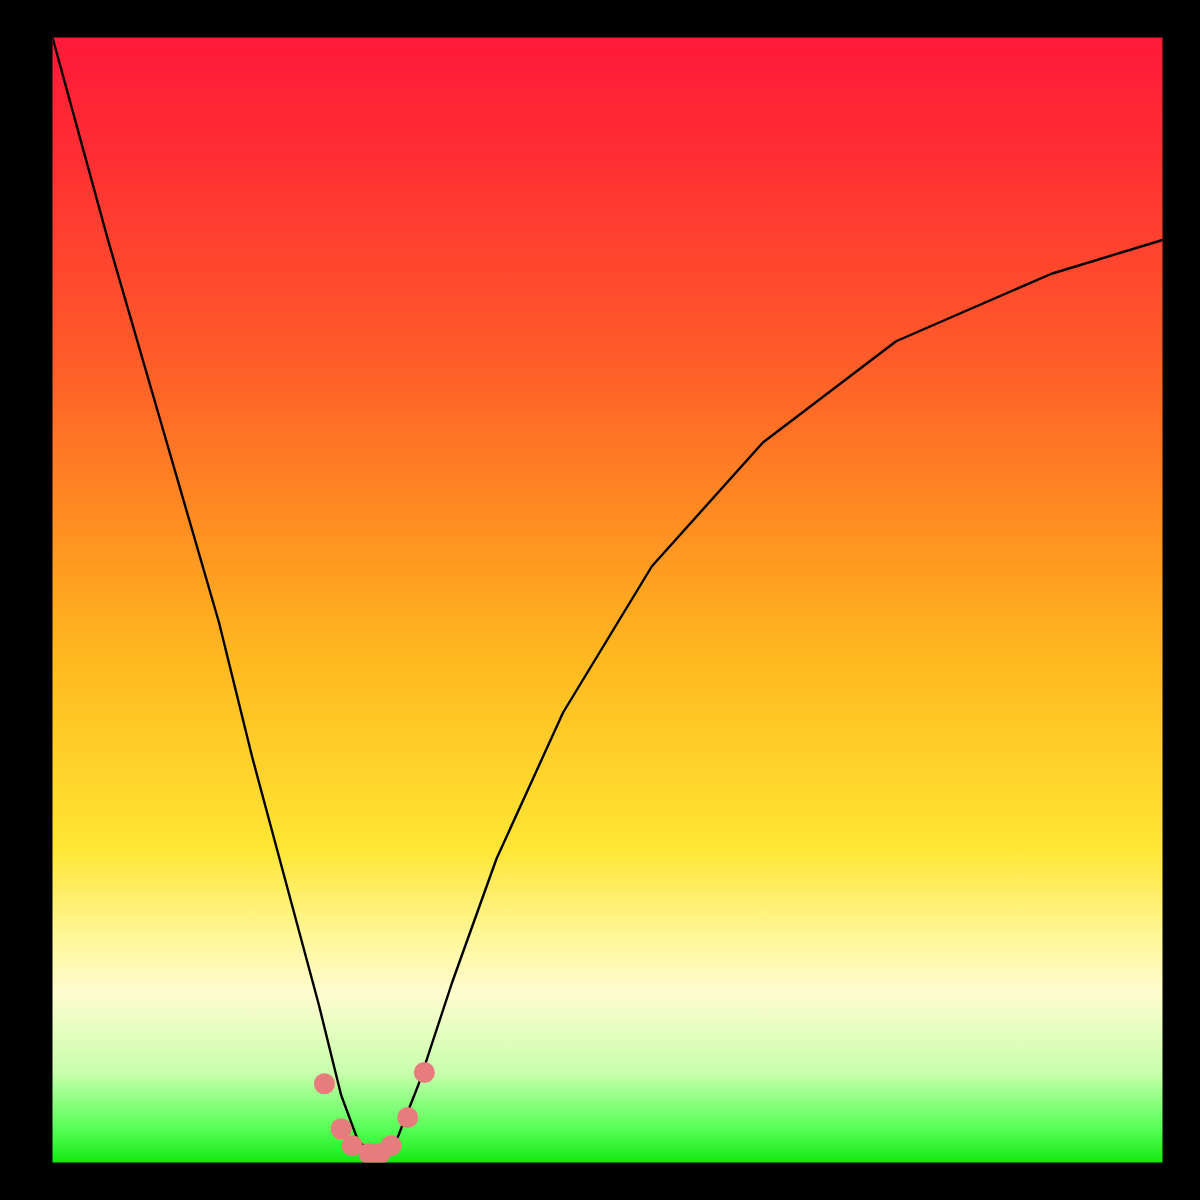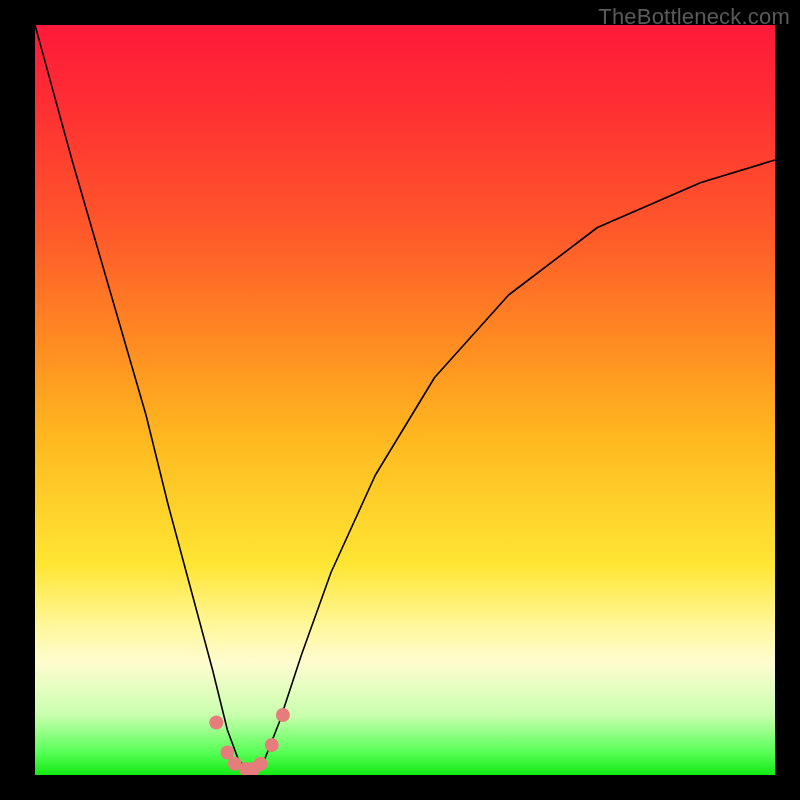--- a/index.html
+++ b/index.html
@@ -56,21 +56,20 @@
     left: 0;
     top: 0;
     width: 740px;
     height: 750px;
   }
 </style>
 </head>
 <body>
 
 <div class="frame">
-  <div class="watermark">TheBottleneck.com</div>
 
   <div class="plot">
     <svg class="overlay" viewBox="0 0 740 750">
       <path id="curve-path" fill="none" stroke="#000" stroke-width="1.6" stroke-linejoin="round" stroke-linecap="round" d="M0.0 0.0 L37.0 135.0 L74.0 262.5 L111.0 390.0 L133.2 480.0 L155.4 562.5 L177.6 645.0 L192.4 705.0 L203.5 735.0 L214.6 746.3 L222.0 746.3 L229.4 735.0 L244.2 697.5 L266.4 630.0 L296.0 547.5 L340.4 450.0 L399.6 352.5 L473.6 270.0 L562.4 202.5 L666.0 157.5 L740.0 135.0"></path>
       <g id="marker-group">
           <circle cx="181.3" cy="697.5" r="7" fill="#e77c7c"></circle>
           <circle cx="192.4" cy="727.5" r="7" fill="#e77c7c"></circle>
           <circle cx="199.8" cy="738.8" r="7" fill="#e77c7c"></circle>
           <circle cx="210.9" cy="744.0" r="7" fill="#e77c7c"></circle>
           <circle cx="218.3" cy="744.0" r="7" fill="#e77c7c"></circle>

